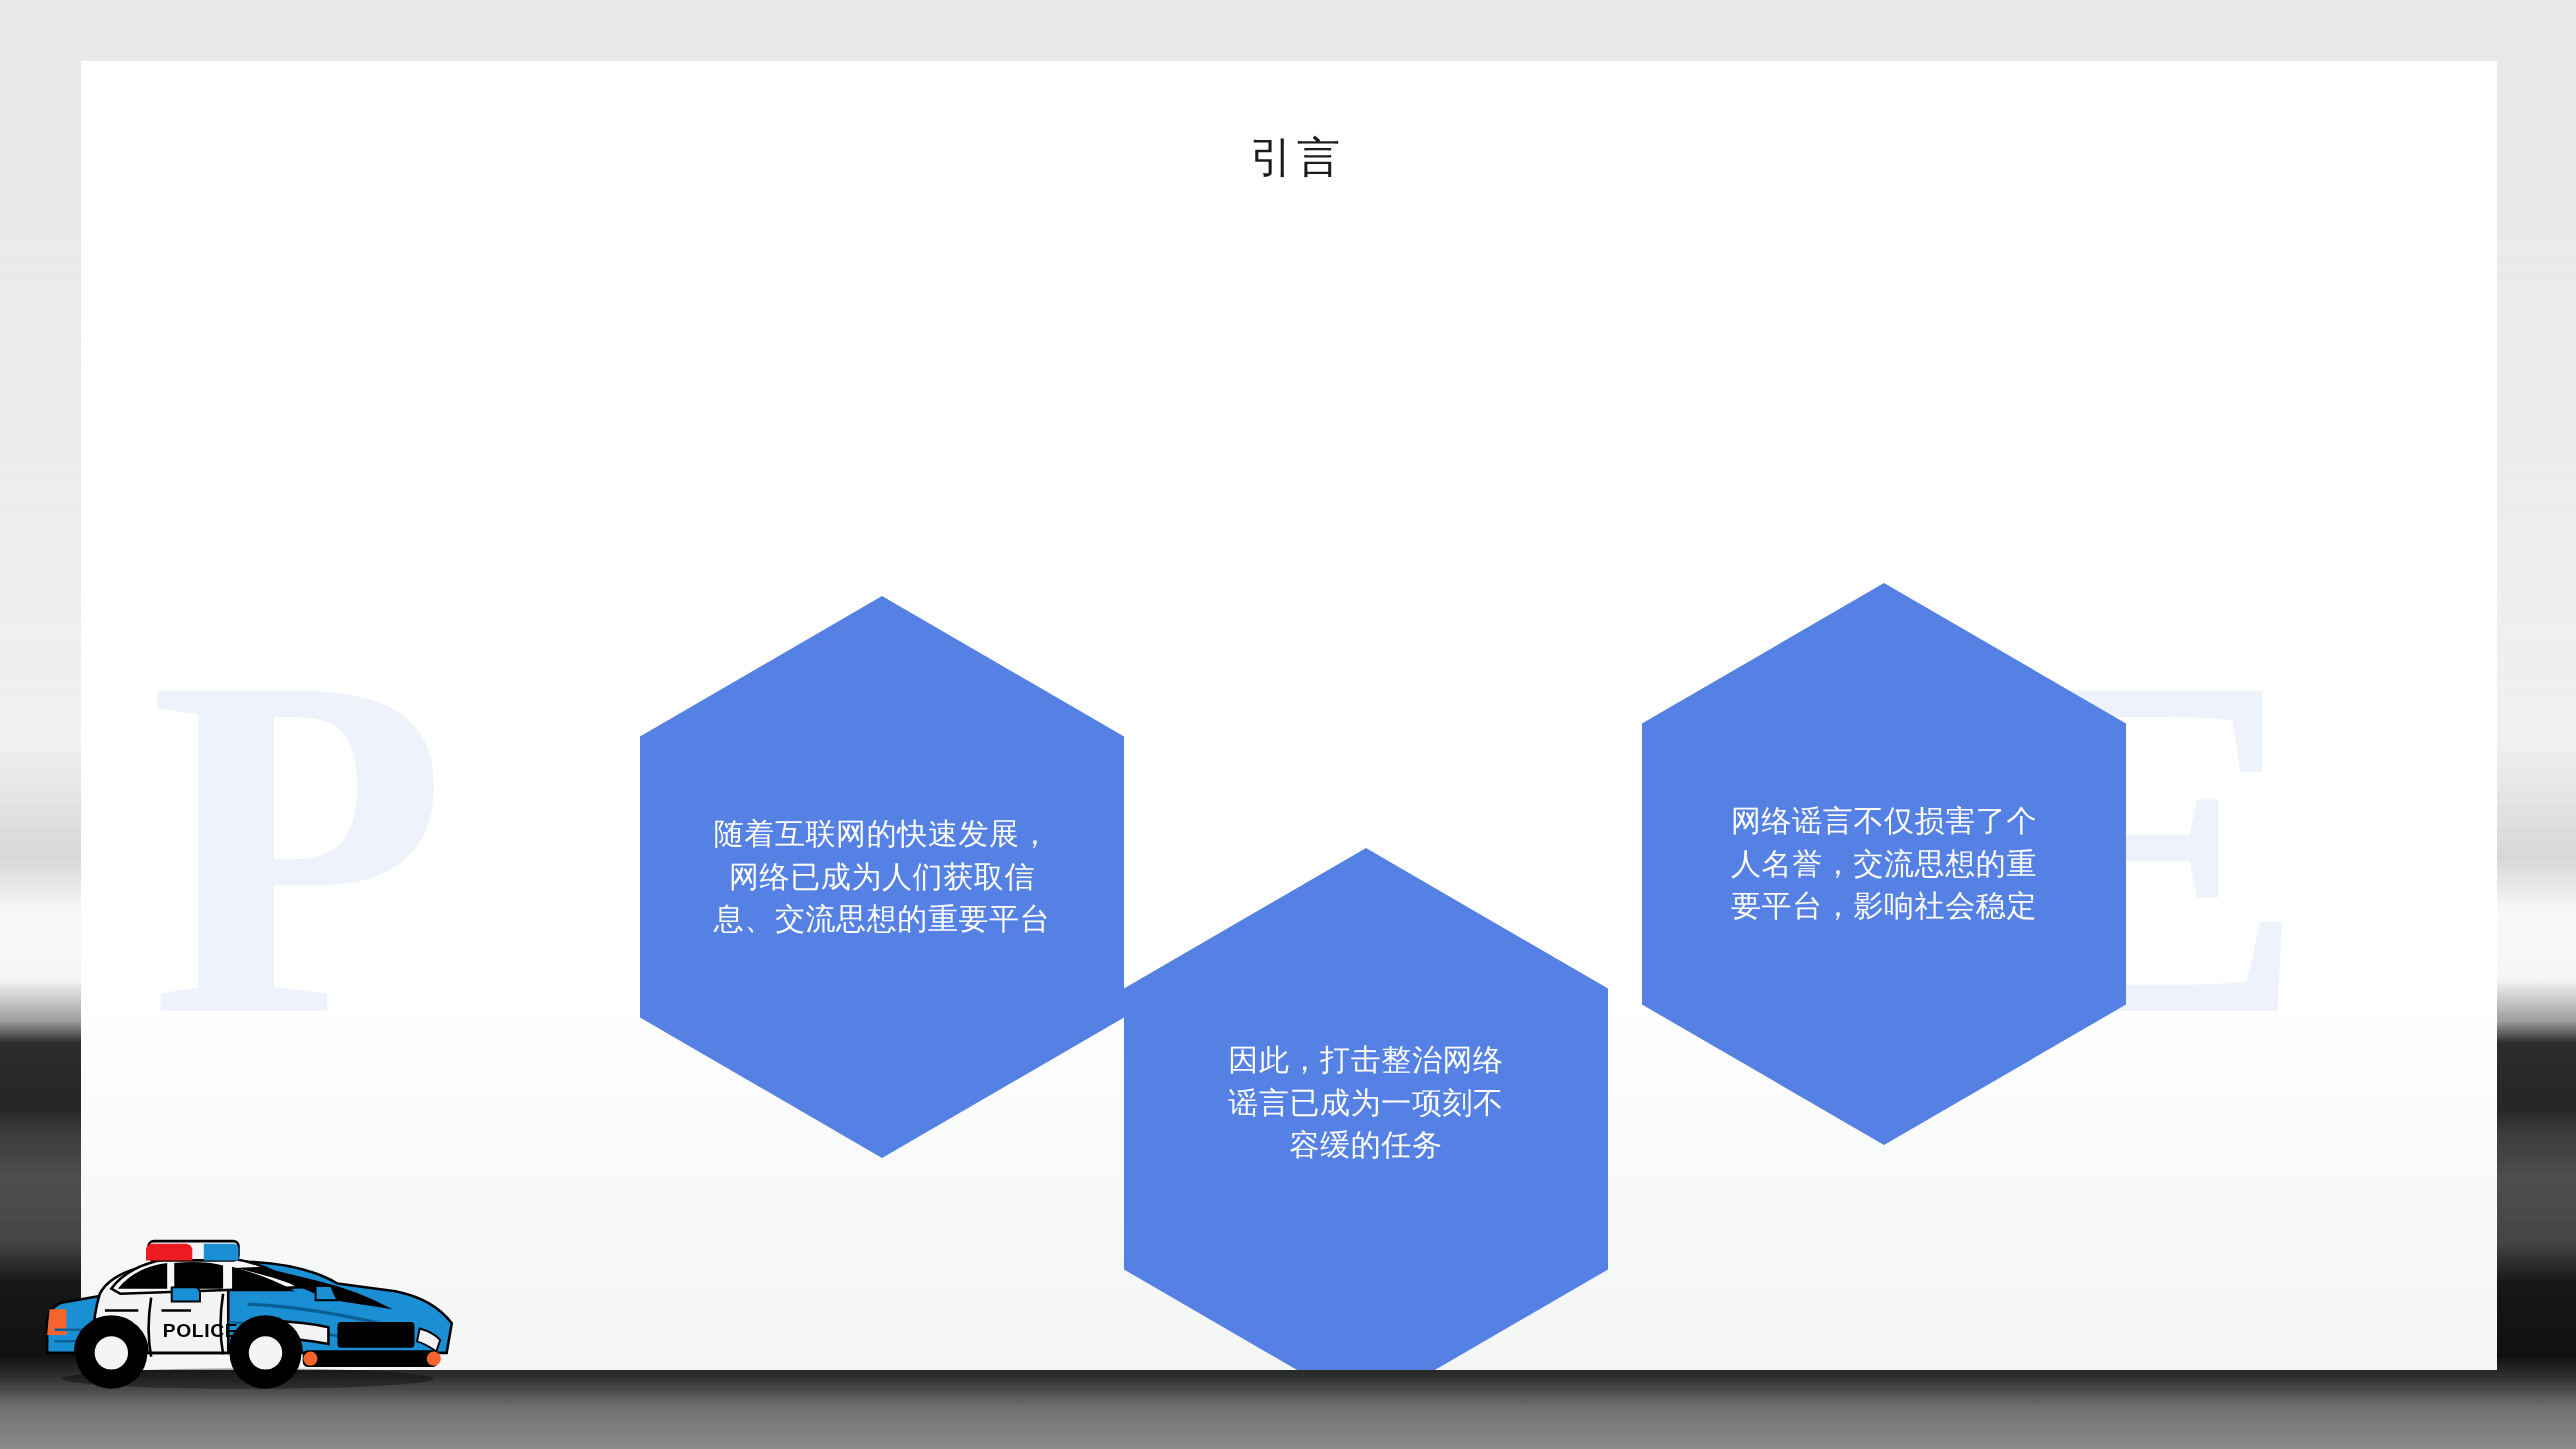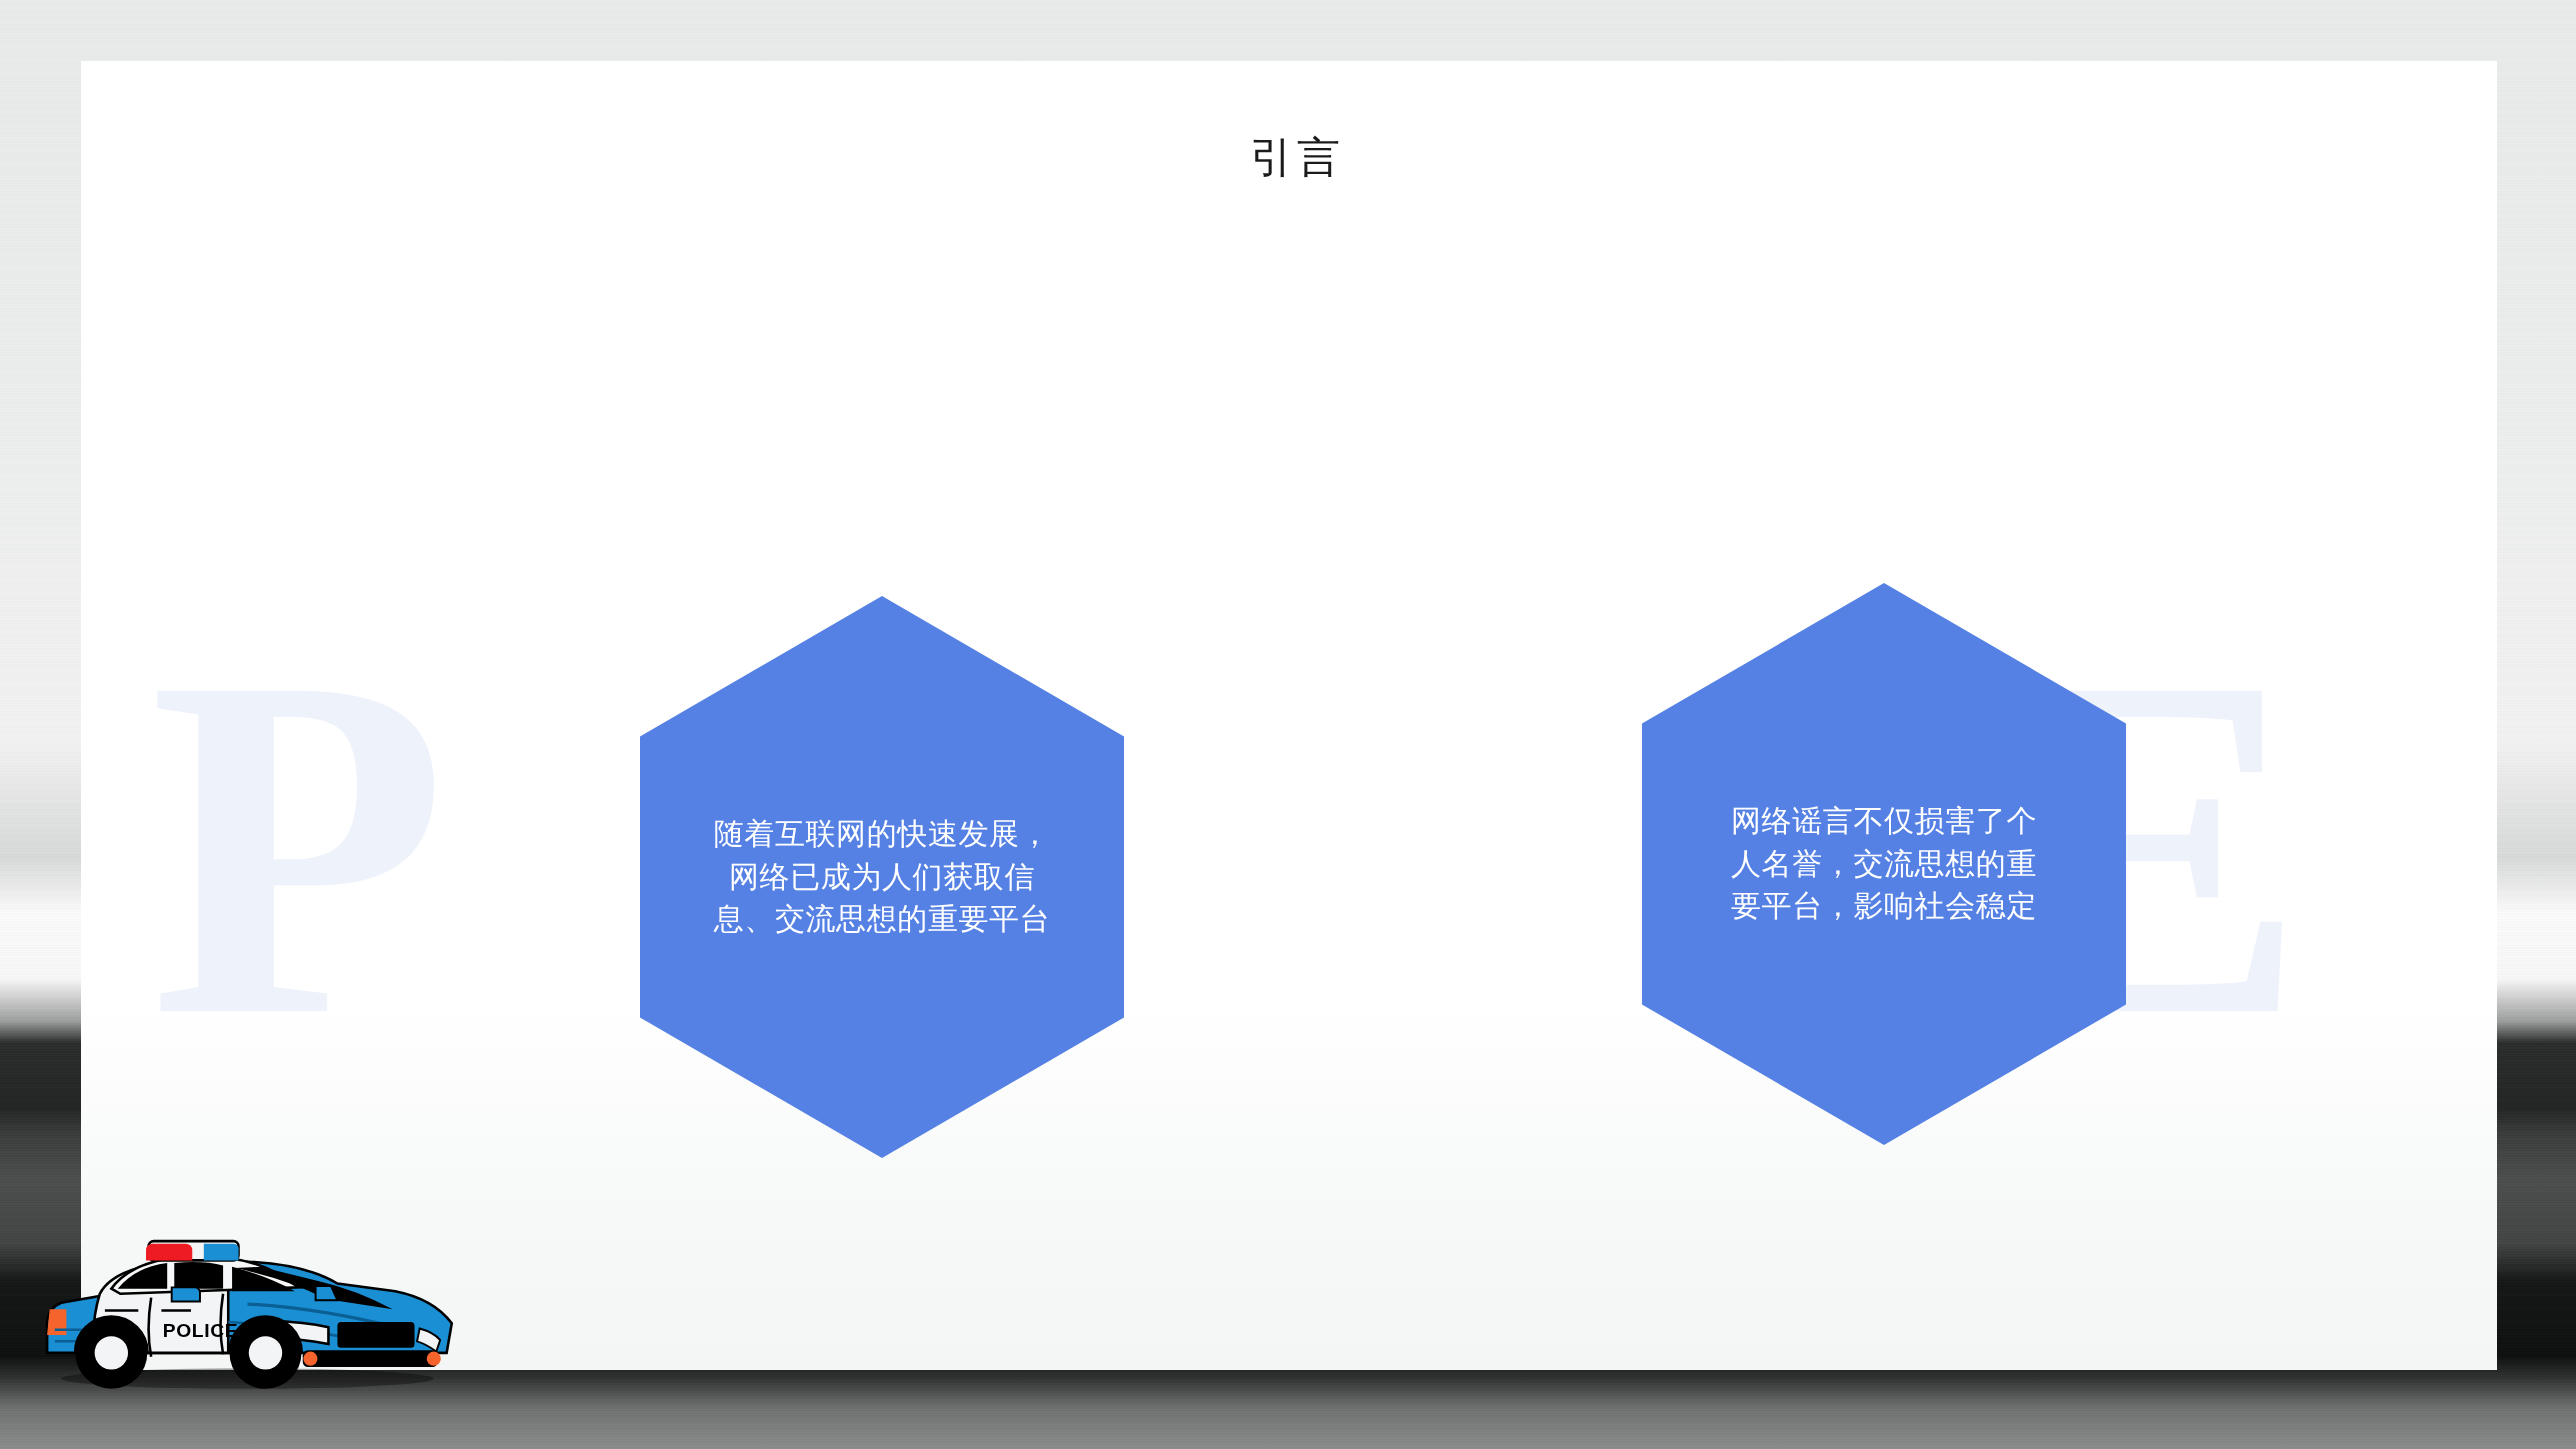--- a/index.html
+++ b/index.html
@@ -87,20 +87,25 @@
       <div class="hextext" style="color: rgb(255, 255, 255);">随着互联网的快速发展，网络已成为人们获取信息、交流思想的重要平台</div>
     </div>
   </div>
 
   <div class="hexwrap" id="hex-right">
     <div class="hex" style="background:#5481e3;">
       <div class="hextext" style="color: rgb(255, 255, 255);">网络谣言不仅损害了个人名誉，交流思想的重要平台，影响社会稳定</div>
     </div>
   </div>
 
+  <div class="hexwrap" id="hex-bottom">
+    <div class="hex" style="background:#5481e3;">
+      <div class="hextext" style="color: rgb(255, 255, 255);">因此，打击整治网络谣言已成为一项刻不容缓的任务</div>
+    </div>
+  </div>
 
 </div>
 
 <svg id="car" viewBox="0 0 660 260">
 
   <ellipse cx="330" cy="236" rx="290" ry="16" fill="#000" opacity=".35"></ellipse>
 
   <path d="M18 148 L18 196 L640 196 L648 150 Q620 112 560 100 L470 88 Q420 58 330 54 Q230 52 175 78 L120 104 L40 118 Q20 126 18 148 Z" fill="#1b8fd4" stroke="#000" stroke-width="4"></path>
 
   <path d="M100 104 Q120 66 200 56 Q260 50 300 58 L300 196 L92 196 Q86 150 100 104 Z" fill="#f2f4f5" stroke="#000" stroke-width="4"></path>

